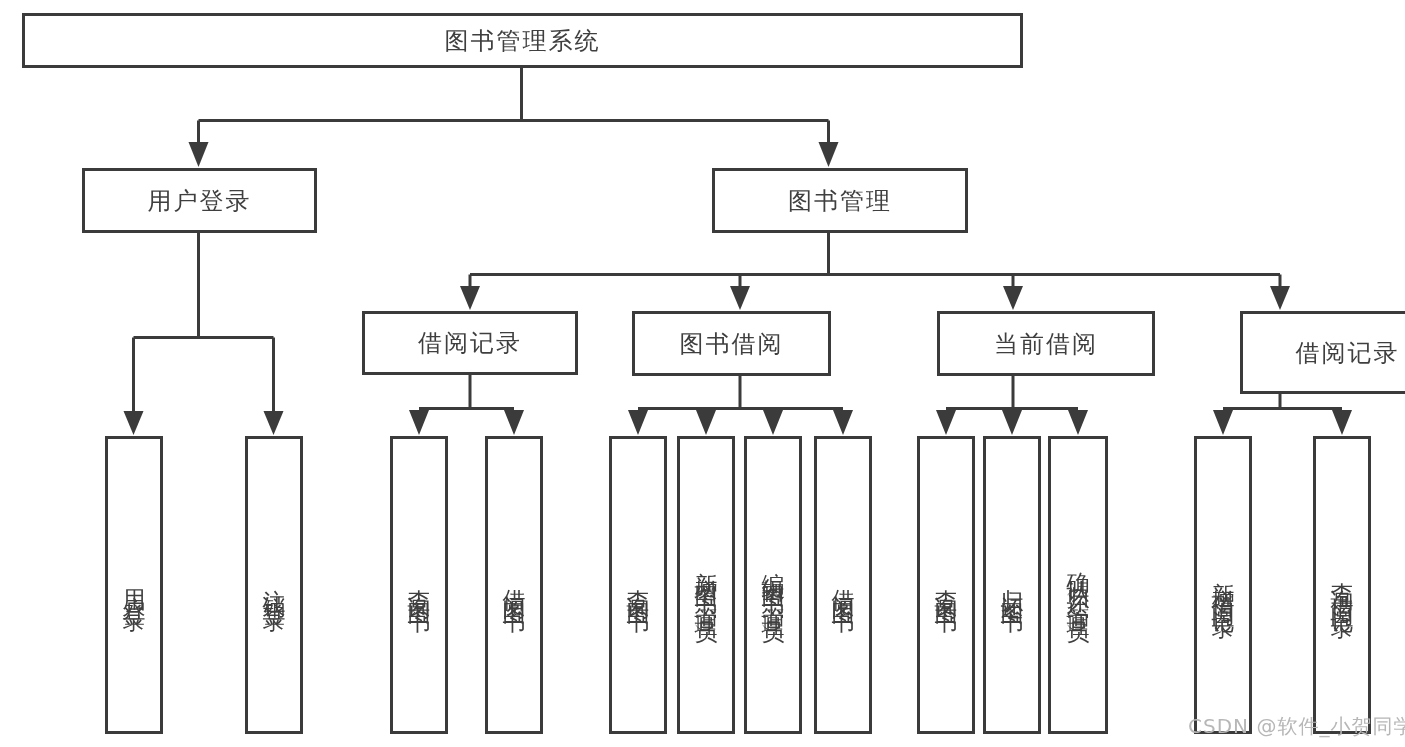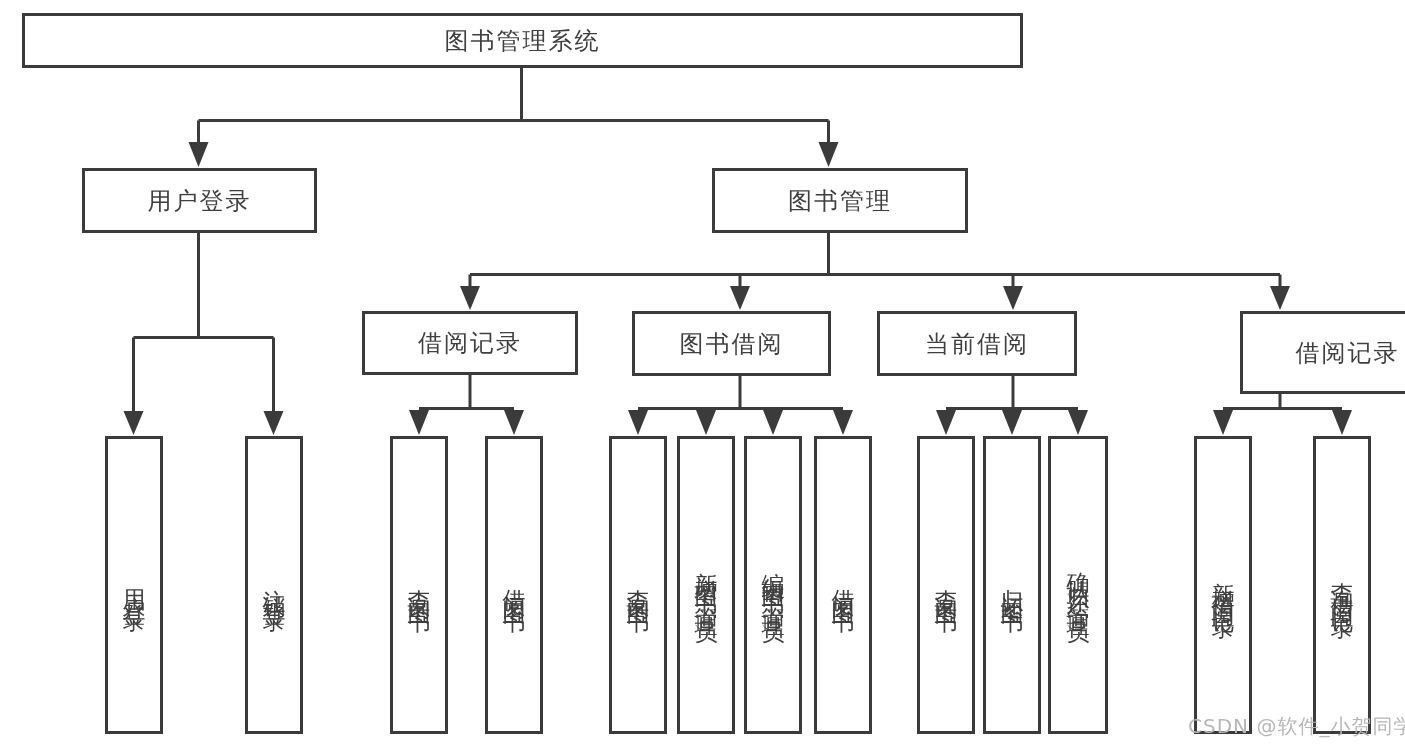--- a/index.html
+++ b/index.html
@@ -118,21 +118,21 @@
   <div class="box" style="left:712px;top:168px;width:256px;height:65px">
     <span class="hlbl">图书管理</span>
   </div>
 
   <div class="box" style="left:362px;top:311px;width:216px;height:64px">
     <span class="hlbl">借阅记录</span>
   </div>
   <div class="box" style="left:632px;top:311px;width:199px;height:65px">
     <span class="hlbl">图书借阅</span>
   </div>
-  <div class="box" style="left:877px;top:311px;width:200px;height:65px">
+  <div class="box" style="left:937px;top:311px;width:218px;height:65px">
     <span class="hlbl">当前借阅</span>
   </div>
   <div class="box" style="left:1240px;top:311px;width:215px;height:83px">
     <span class="hlbl">借阅记录</span>
   </div>
 
   <div class="box" style="left:105px;top:436px;width:58px;height:298px">
     <span class="vlbl">用户登录</span>
   </div>
   <div class="box" style="left:245px;top:436px;width:58px;height:298px">

